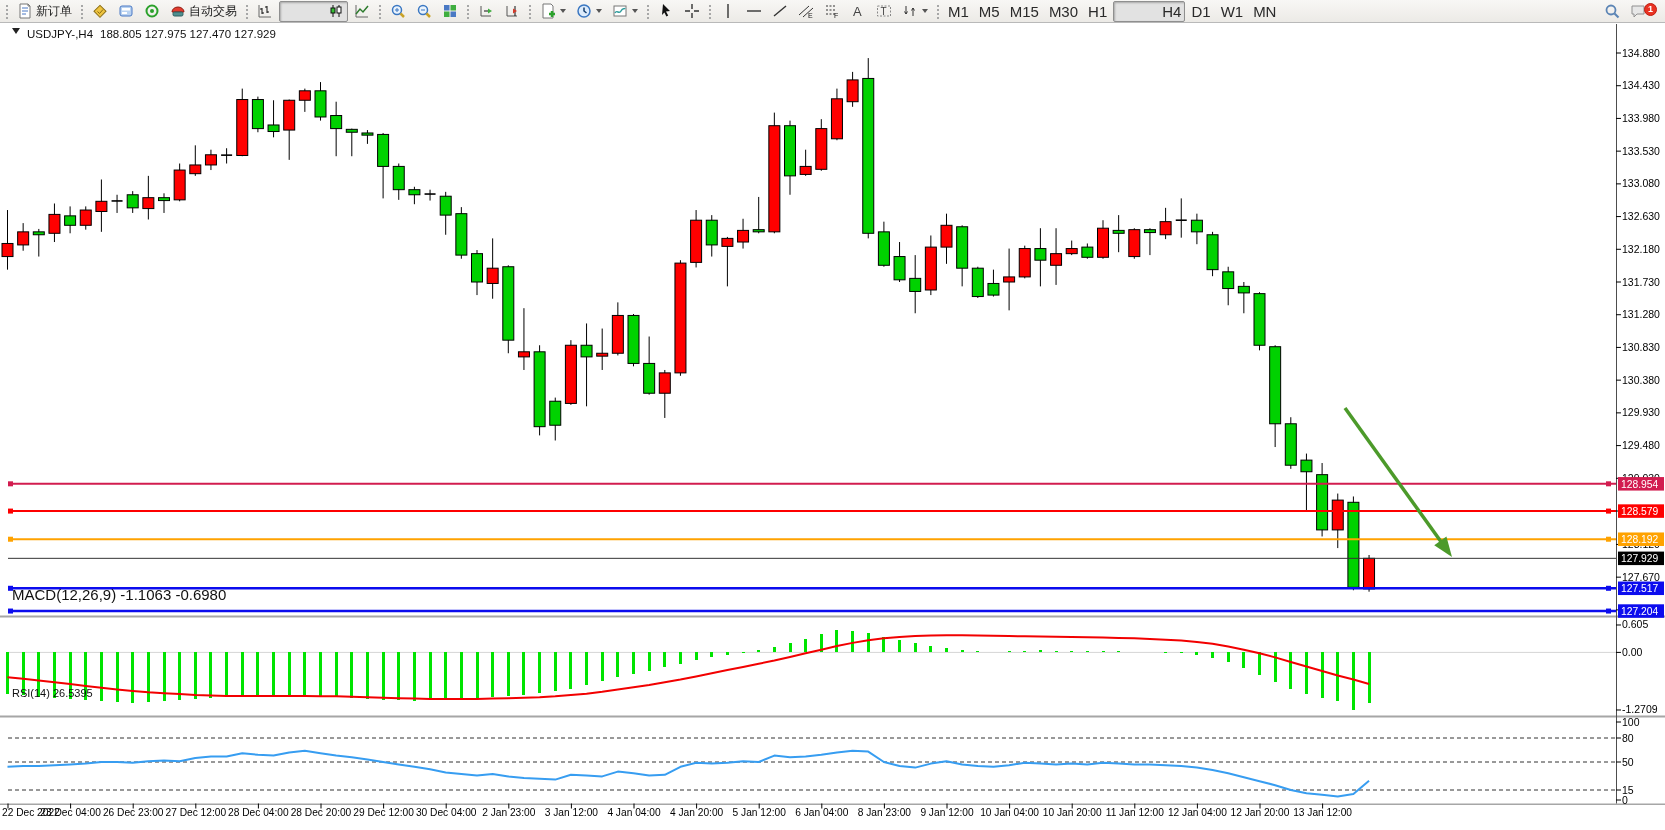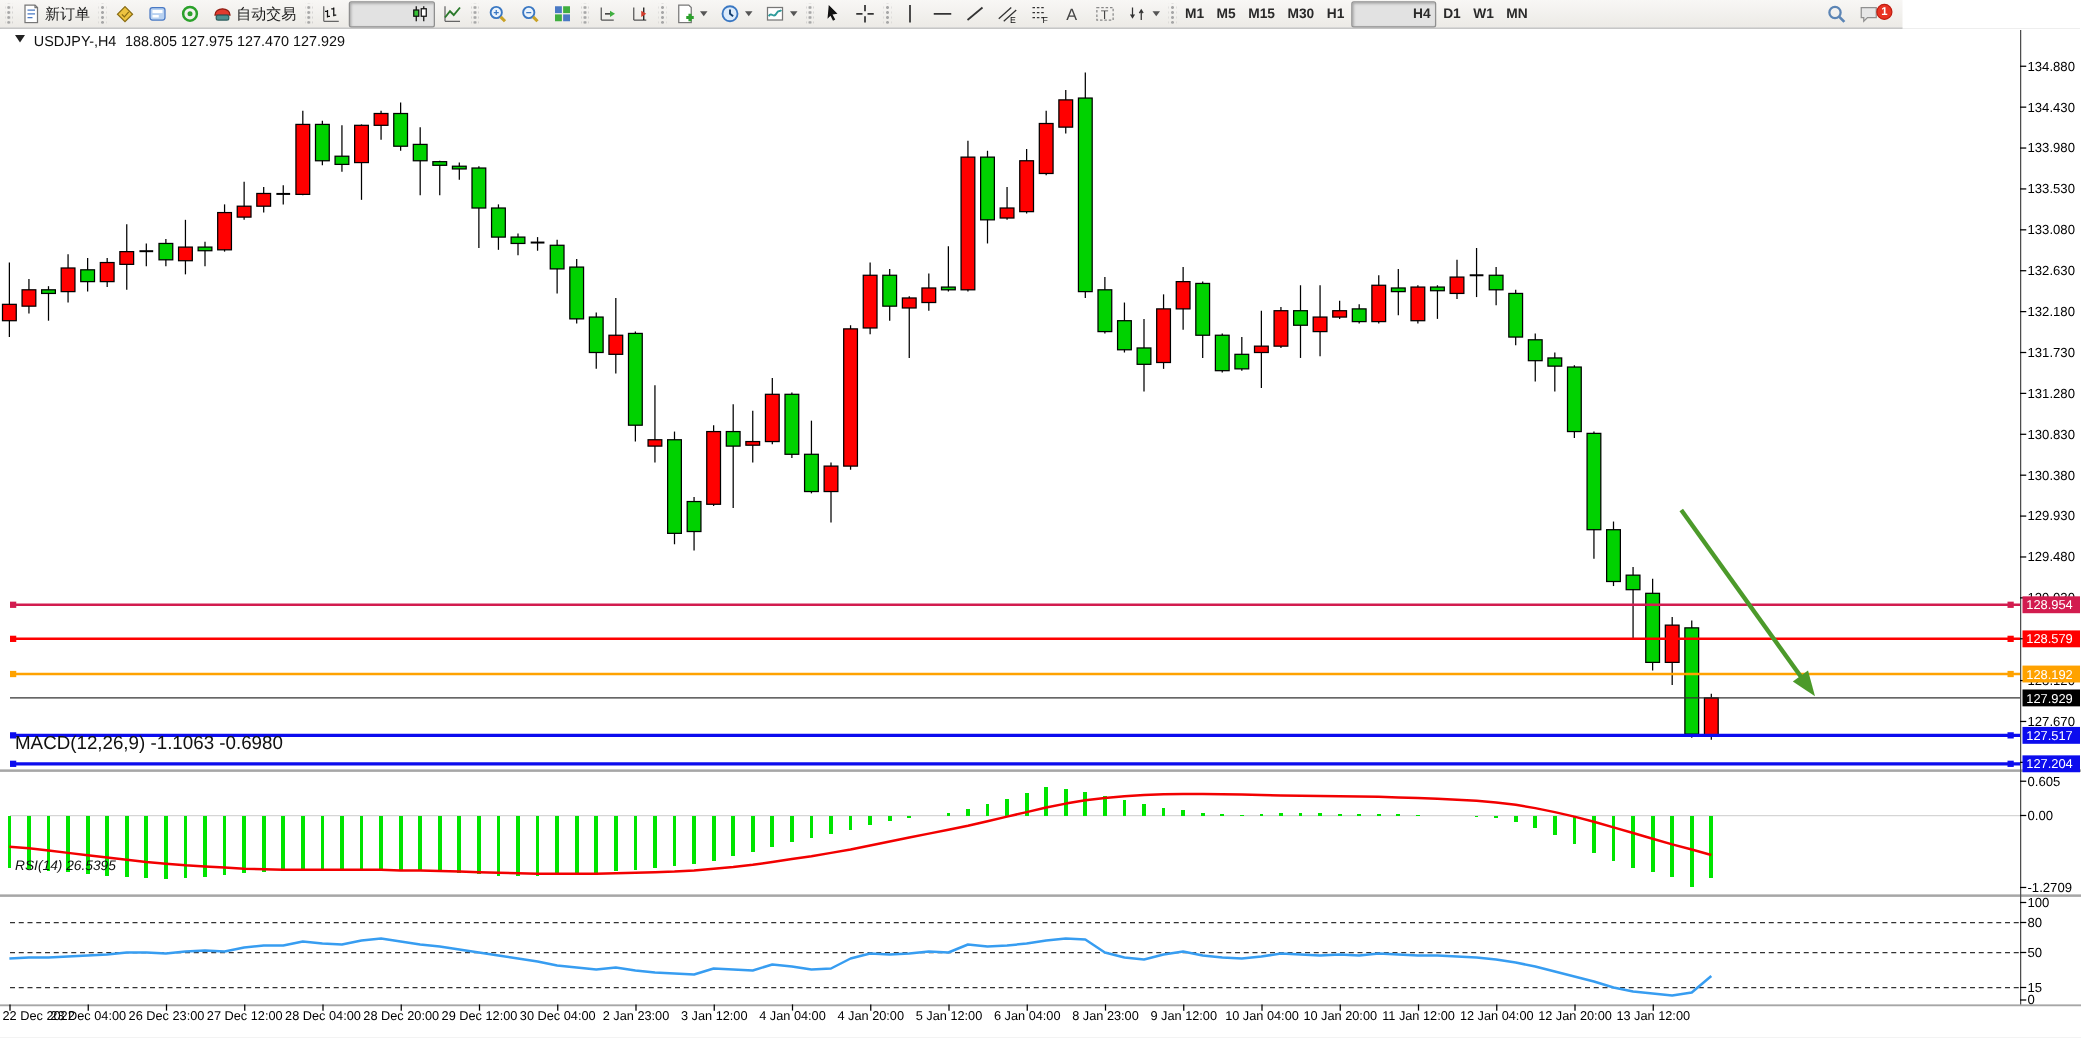--- a/index.html
+++ b/index.html
@@ -1,39 +1,39 @@
 <!DOCTYPE html>
 <html><head>
 <meta charset="utf-8">
 <style>
   html,body{margin:0;padding:0;background:#e9e9e9;font-family:"Liberation Sans",sans-serif;}
   #stage{position:relative;width:1665px;height:830px;background:#ffffff;overflow:hidden;}
   
-  #toolbar{position:absolute;top:0;left:0;width:1522px;height:23px;background:linear-gradient(#f8f7f5,#eceae6);
+  #toolbar{position:absolute;top:0;left:0;width:1665px;height:23px;background:linear-gradient(#f8f7f5,#eceae6);
     border-bottom:1px solid #b9b9b9;display:flex;align-items:center;z-index:5;box-sizing:border-box;padding-left:2px;}
   .grip{width:6px;height:16px;margin:0 2px;background-image:radial-gradient(circle,#a7a7a7 1px,transparent 1.3px);
     background-size:4px 4px;background-position:1px 1px;flex:0 0 auto;}
   .tb-group{display:flex;align-items:center;flex:0 0 auto;}
   .tb-btn{display:flex;align-items:center;gap:3px;height:19px;padding:0 3px;margin:0 1px;border:1px solid transparent;
     border-radius:2px;cursor:default;flex:0 0 auto;}
   .tb-btn.selected{background:#e2e2e2;border-color:#8f8f8f;box-shadow:inset 1px 1px 2px rgba(0,0,0,.25);padding-left:48px;}
   .tb-btn .lbl{font-size:12px;color:#1a1a1a;white-space:nowrap;}
-  .tb-btn .tf{font-size:11px;color:#2a2a2a;font-weight:bold;}
+  .tb-btn .tf{font-size:15px;color:#2a2a2a;}
   .caret{width:0;height:0;border-left:3px solid transparent;border-right:3px solid transparent;border-top:4px solid #555;margin-left:1px;}
   #tb-right{margin-left:auto;display:flex;align-items:center;padding-right:6px;position:relative;}
   #notif-badge{position:absolute;top:1px;right:0px;min-width:13px;height:13px;border-radius:7px;background:#e93323;
     color:#fff;font-size:9px;font-weight:bold;display:flex;align-items:center;justify-content:center;border:1px solid #c01d10;box-sizing:border-box;padding:0 2px;}
   
   #chart-svg{position:absolute;top:0;left:0;z-index:1;}
   #chart-frame{position:absolute;top:23px;left:0;width:1663px;height:801px;border:1px solid #a8a8a8;border-right:none;z-index:0;}
   .overlay{position:absolute;z-index:3;color:#111;white-space:nowrap;}
   #chart-title{top:28px;left:12px;display:flex;align-items:flex-start;gap:7px;font-size:11.5px;}
   #chart-title .tri{width:0;height:0;border-left:4px solid transparent;border-right:4px solid transparent;border-top:6px solid #222;}
   #macd-label{top:586px;left:12px;font-size:15px;}
-  #rsi-label{top:687px;left:12px;font-size:11px;font-style:italic;}
+  #rsi-label{top:687px;left:12px;font-size:11px;}
   svg text{font-family:"Liberation Sans",sans-serif;}
 </style>
 </head>
 <body>
 
 <div id="stage">
   <div id="chart-frame"></div>
   <svg id="chart-svg" width="1665" height="830" viewBox="0 0 1665 830">
       <rect x="0" y="23" width="1665" height="807" fill="#ffffff"></rect>
       <rect x="0" y="615.5" width="1665" height="2" fill="#a6a6a6"></rect>

